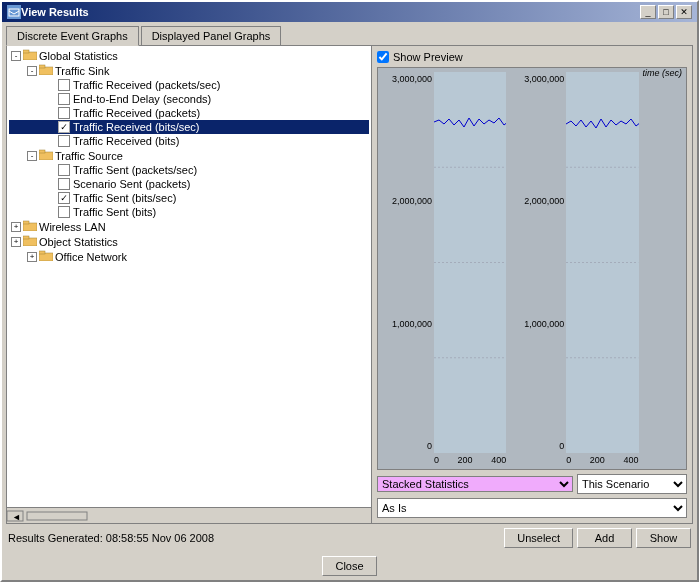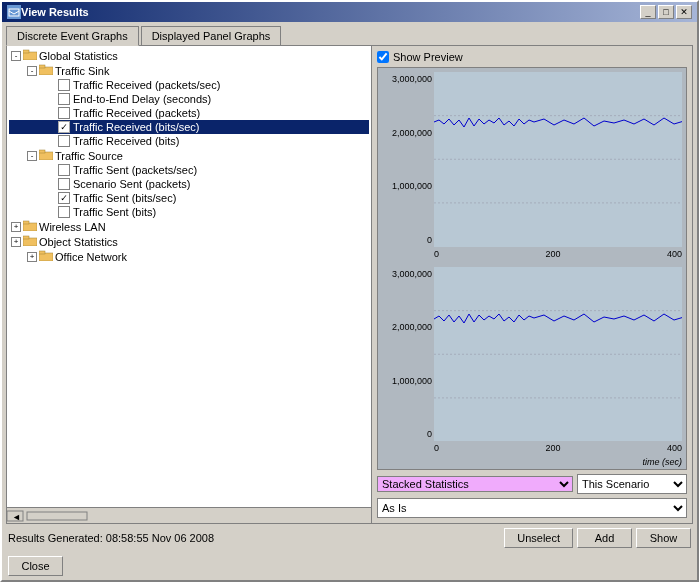--- a/index.html
+++ b/index.html
@@ -205,21 +205,21 @@
       border: 1px solid #808080;
       border-top-color: #ffffff;
       border-left-color: #ffffff;
       font-size: 11px;
       cursor: pointer;
       min-width: 55px;
       text-align: center;
     }
     .close-row {
       display: flex;
-      justify-content: flex-start;
+      justify-content: center;
       padding: 4px 6px;
       flex-shrink: 0;
     }
     .checkbox-native {
       margin-right: 4px;
       width: 12px;
       height: 12px;
     }
     .preview-label {
       font-size: 11px;
@@ -400,21 +400,21 @@
       </div>
     </div>
 
     <div class="right-panel">
 
       <div class="show-preview-row">
         <input type="checkbox" class="checkbox-native" checked="" style="">
         <span class="preview-label">Show Preview</span>
       </div>
 
-      <div style="flex:1; display:flex; flex-direction:column; background:#b0b8c0; border:1px solid #808080; min-height:0; overflow:hidden;">
+      <div style="flex:1; display:flex; flex-direction:row; background:#b0b8c0; border:1px solid #808080; min-height:0; overflow:hidden;">
 
         <div style="flex:1; display:flex; min-height:0; padding: 4px 4px 0 4px;">
           <div style="width:52px; display:flex; flex-direction:column; justify-content:space-between; padding:2px 2px 18px 0; flex-shrink:0;">
             <span class="y-tick">3,000,000</span>
             <span class="y-tick">2,000,000</span>
             <span class="y-tick">1,000,000</span>
             <span class="y-tick">0</span>
           </div>
           <div style="flex:1; display:flex; flex-direction:column; min-width:0;">
             <div style="flex:1; background:#b8c8d4; position:relative; min-height:0;">

